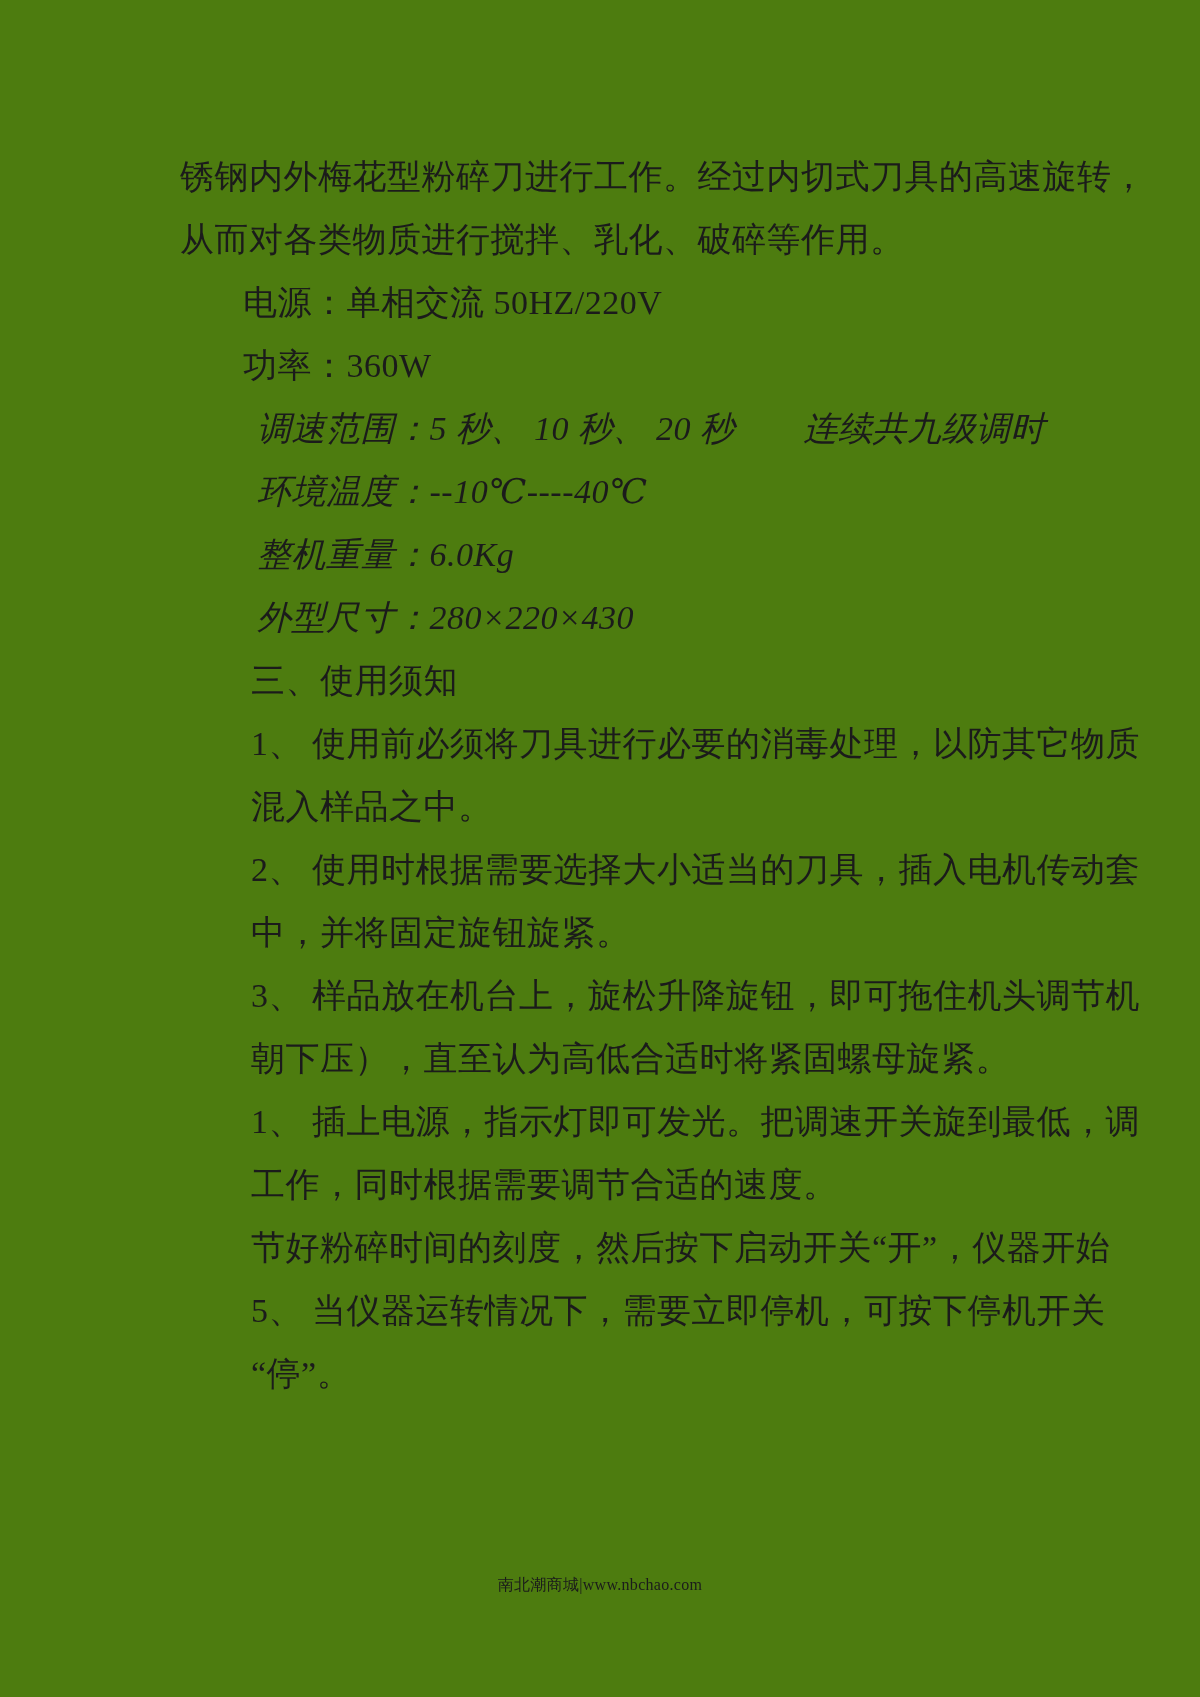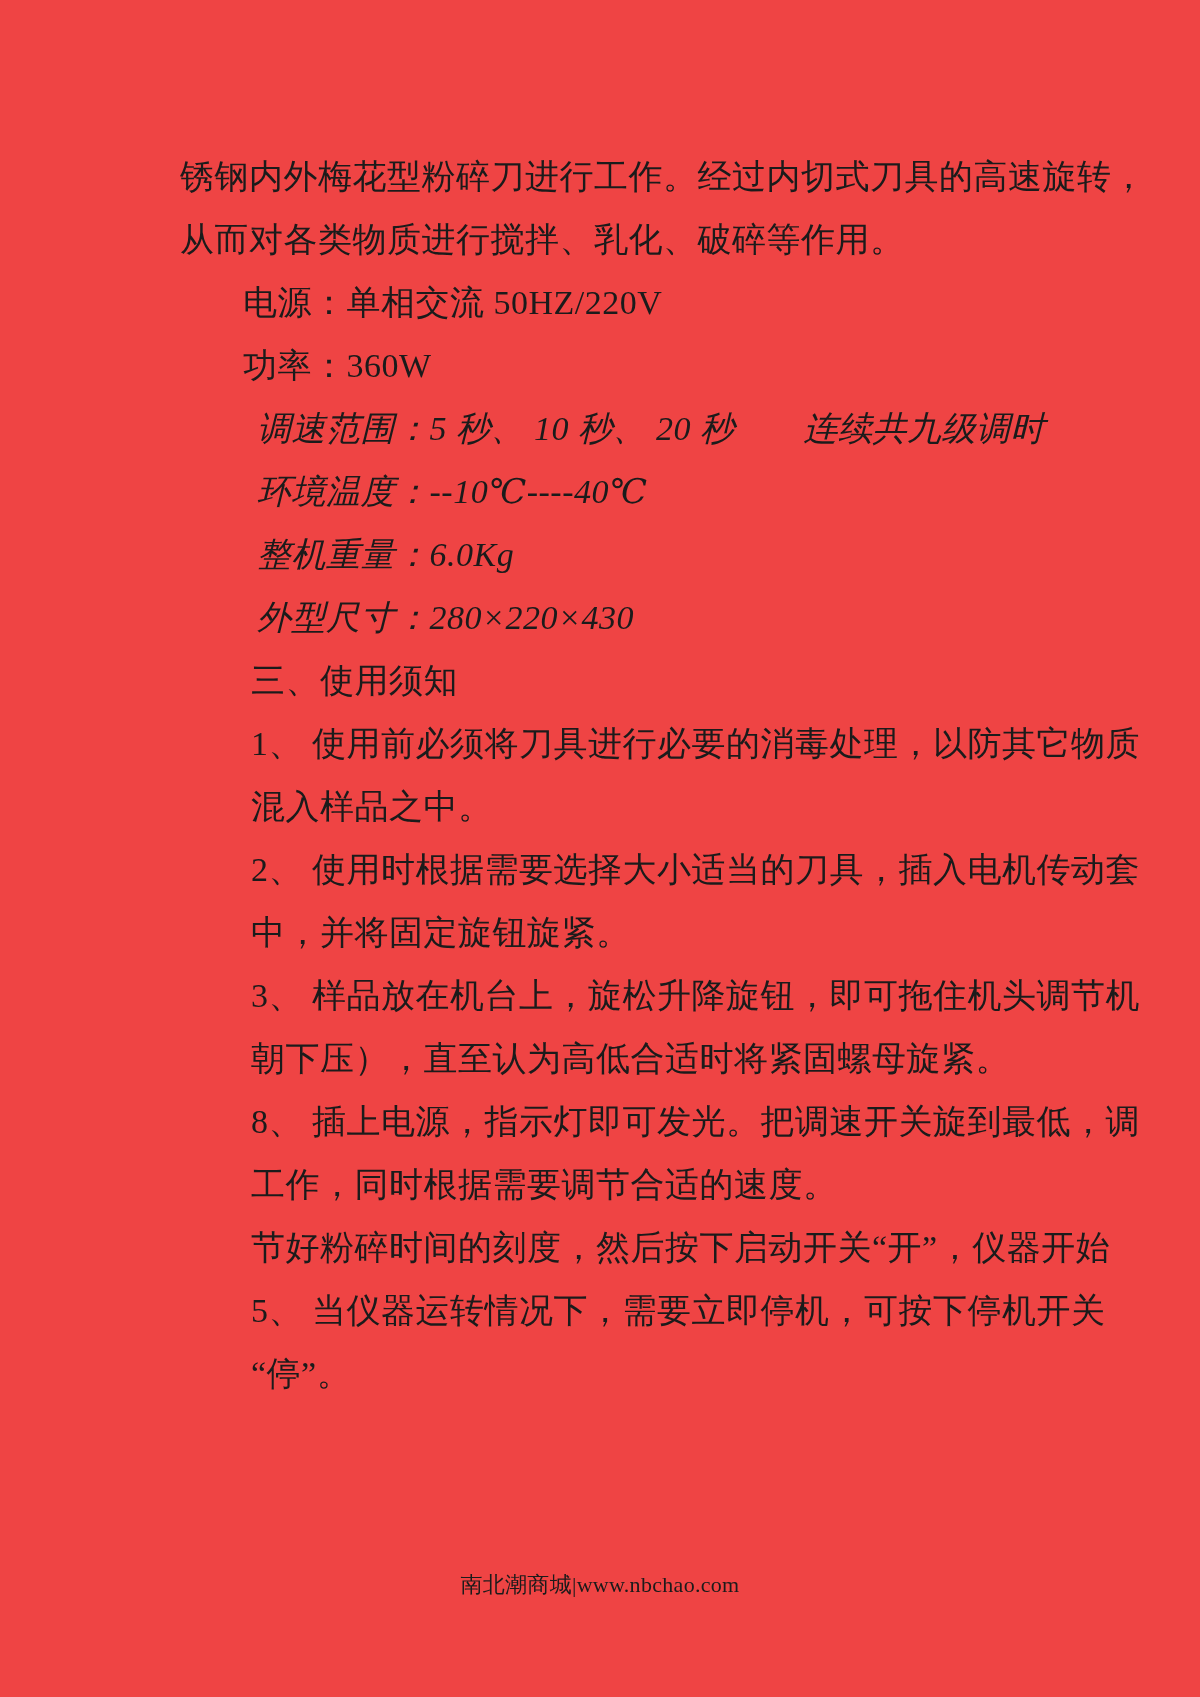--- a/index.html
+++ b/index.html
@@ -13,21 +13,21 @@
     font-family: "Liberation Serif", "DejaVu Serif", serif;
     position: relative;
     overflow: hidden;
   }
   .page {
     position: absolute;
     left: 0;
     top: 0;
     width: 1200px;
     height: 1697px;
-    background: #ef4444;
+    background: #4d7c0f;
   }
   .doc {
     position: absolute;
     left: 180px;
     top: 145px;
     width: 980px;
     color: #1b1b1b;
     font-size: 34px;
     line-height: 63px;
   }
@@ -39,21 +39,21 @@
   .ind-0 { padding-left: 0; }
   .ind-a { padding-left: 63px; }  
   .ind-b { padding-left: 77px; font-style: italic; }  
   .ind-c { padding-left: 71px; }  
   .footer {
     position: absolute;
     left: 0;
     top: 1570px;
     width: 1200px;
     text-align: center;
-    font-size: 22px;
+    font-size: 16px;
     line-height: 30px;
     color: #1b1b1b;
     letter-spacing: 0.3px;
   }
 </style>
 </head>
 <body>
 
 <div class="page">
   <div class="doc">
@@ -65,20 +65,20 @@
     <div class="line ind-b">环境温度：--10℃----40℃</div>
     <div class="line ind-b">整机重量：6.0Kg</div>
     <div class="line ind-b">外型尺寸：280×220×430</div>
     <div class="line ind-c">三、使用须知</div>
     <div class="line ind-c">1、 使用前必须将刀具进行必要的消毒处理，以防其它物质</div>
     <div class="line ind-c">混入样品之中。</div>
     <div class="line ind-c">2、 使用时根据需要选择大小适当的刀具，插入电机传动套</div>
     <div class="line ind-c">中，并将固定旋钮旋紧。</div>
     <div class="line ind-c">3、 样品放在机台上，旋松升降旋钮，即可拖住机头调节机</div>
     <div class="line ind-c">朝下压），直至认为高低合适时将紧固螺母旋紧。</div>
-    <div class="line ind-c">8、 插上电源，指示灯即可发光。把调速开关旋到最低，调</div>
+    <div class="line ind-c">1、 插上电源，指示灯即可发光。把调速开关旋到最低，调</div>
     <div class="line ind-c">工作，同时根据需要调节合适的速度。</div>
     <div class="line ind-c">节好粉碎时间的刻度，然后按下启动开关“开”，仪器开始</div>
     <div class="line ind-c">5、 当仪器运转情况下，需要立即停机，可按下停机开关</div>
     <div class="line ind-c">“停”。</div>
   </div>
   <div class="footer">南北潮商城|www.nbchao.com</div>
 </div>
 
 </body></html>

